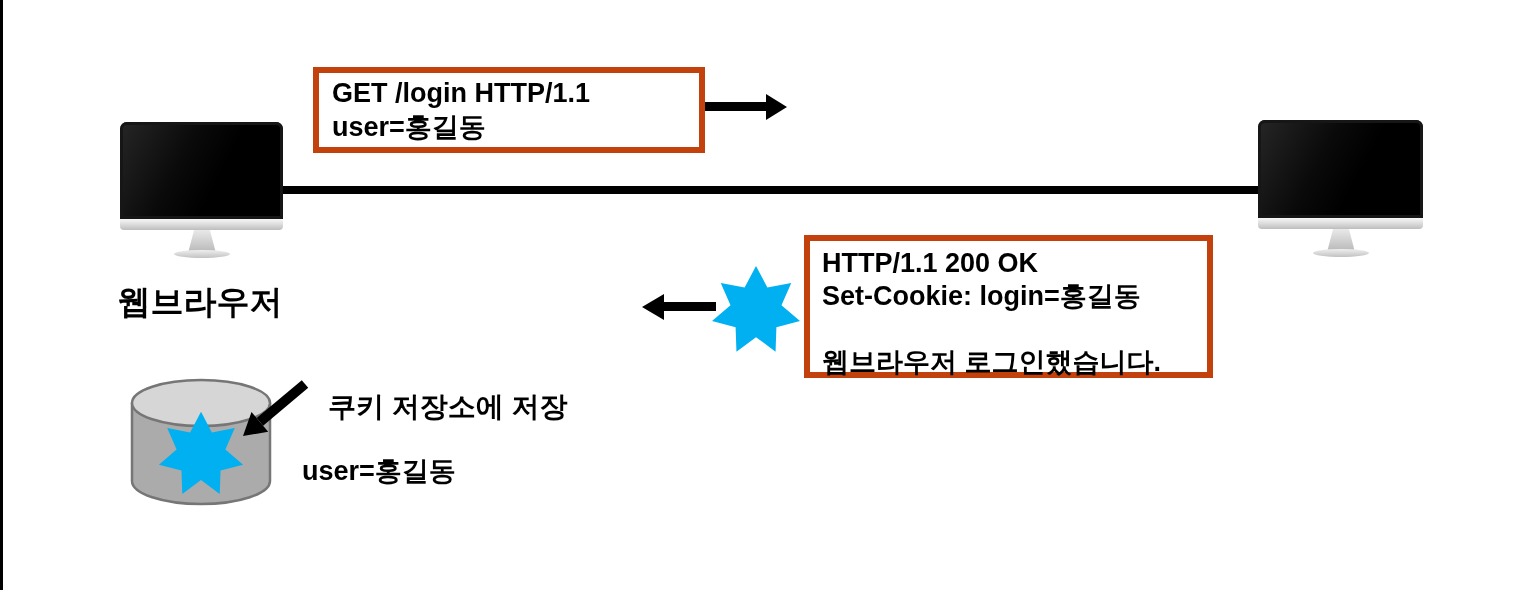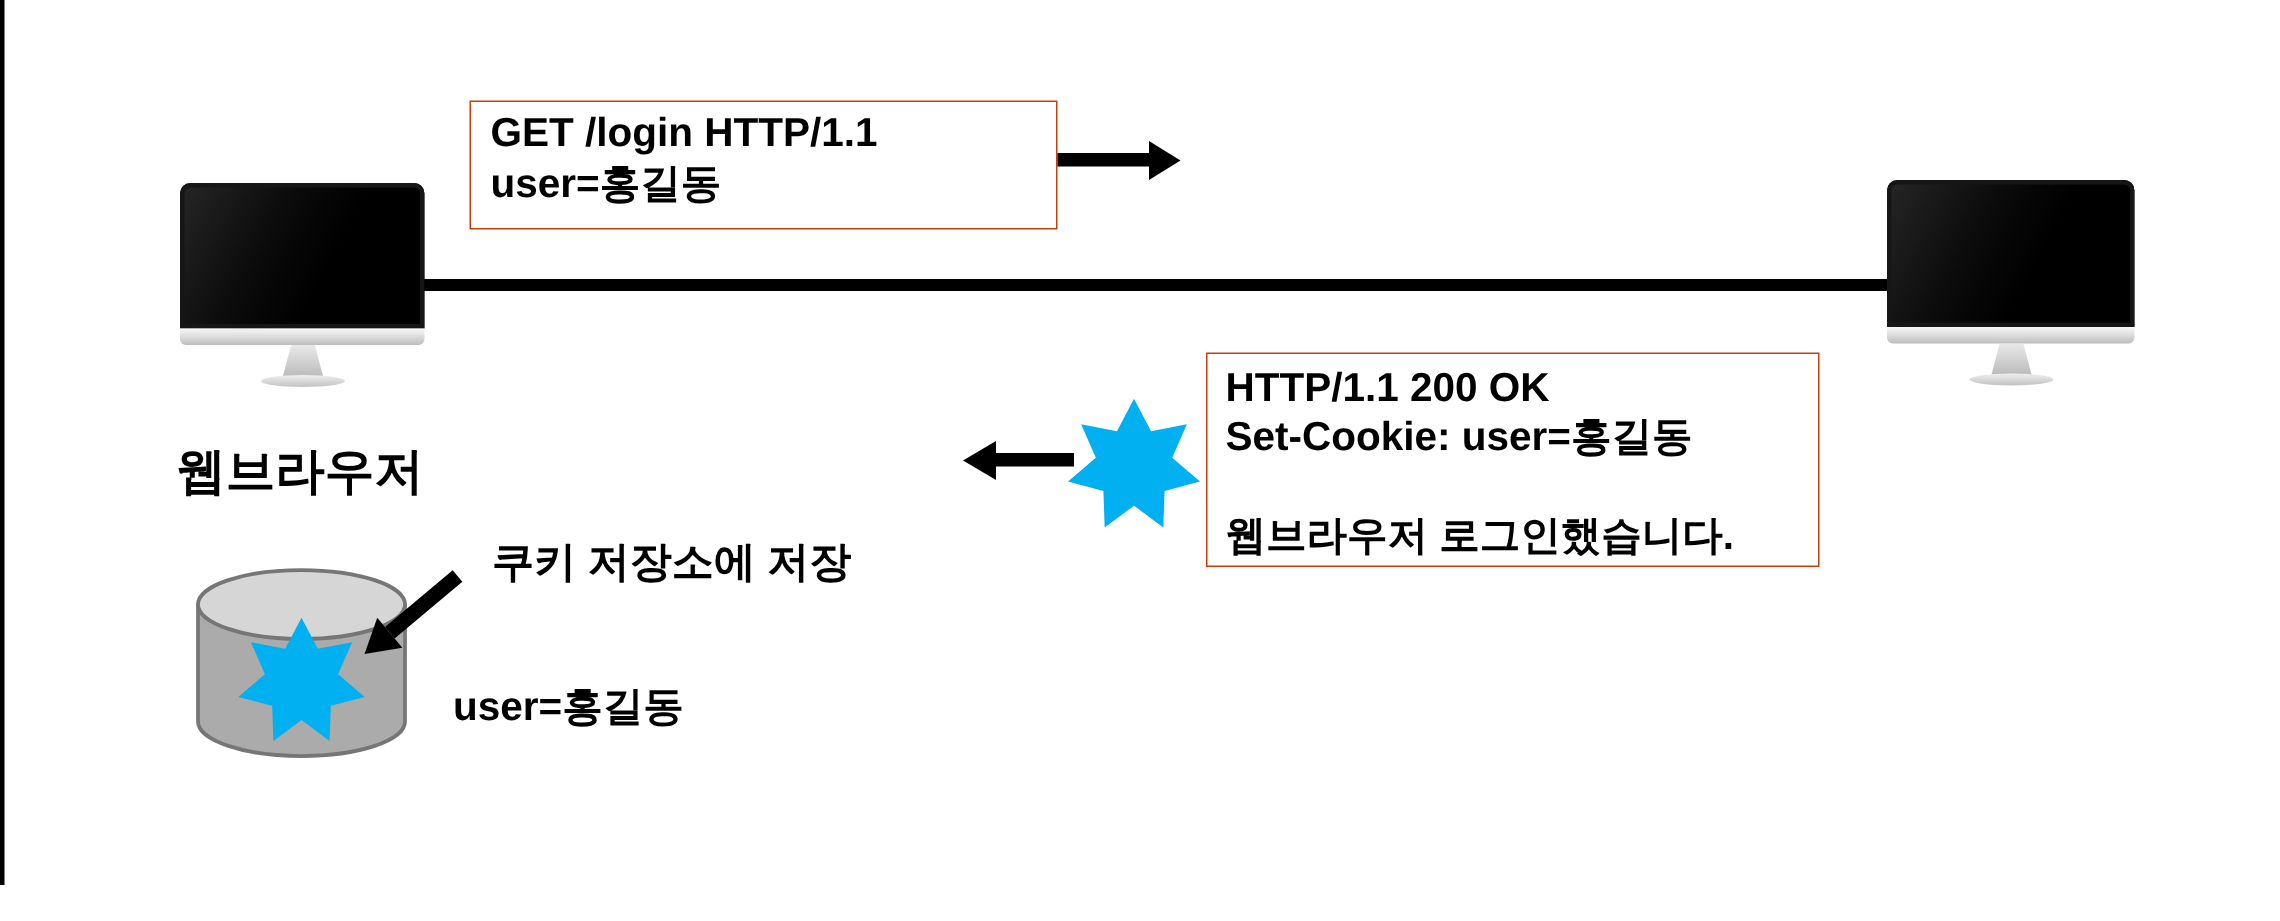--- a/index.html
+++ b/index.html
@@ -39,82 +39,82 @@
     clip-path: polygon(28% 0, 72% 0, 88% 100%, 12% 100%);
   }
   .monitor .base {
     position: absolute;
     background: linear-gradient(180deg, #efefef, #c2c2c2);
     border-radius: 50%;
   }
 
   
   .msg-box {
-    border: 1px solid #c2410c;
+    border: 6px solid #c2410c;
     background: #fff;
     box-sizing: border-box;
     font-weight: bold;
     z-index: 3;
   }
   .req-box { left: 313px; top: 67px; width: 392px; height: 86px; padding: 3px 0 0 13px; font-size: 27px; line-height: 34px; }
   .res-box { left: 804px; top: 235px; width: 409px; height: 143px; padding: 6px 0 0 12px; font-size: 27px; line-height: 33px; }
   .msg-line { white-space: nowrap; }
   .msg-line-blank { min-height: 33px; }
 
   
   .arrow-shaft { background: #000; z-index: 3; }
   .tri { width: 0; height: 0; z-index: 3; }
   .tri-right { border-top: 13px solid transparent; border-bottom: 13px solid transparent; border-left: 21px solid #000; }
   .tri-left  { border-top: 13px solid transparent; border-bottom: 13px solid transparent; border-right: 22px solid #000; }
 
   
   .label { font-weight: bold; white-space: nowrap; z-index: 3; }
   .machine-label { font-size: 33px; text-align: center; }
   .storage-title { font-size: 34px; text-align: center; }
-  .annotation { font-size: 28px; }
+  .annotation { font-size: 28px; margin-top: 32px; }
   .cookie-text { font-size: 27px; }
 
   svg.shape { position: absolute; z-index: 3; }
   svg.star  { position: absolute; z-index: 4; }
 </style>
 </head>
 <body>
 
 <div id="canvas">
 
   <div class="abs frame-left"></div>
 
   <div class="abs connector"></div>
 
   <div class="abs monitor" style="left:120px; top:122px; width:163px; height:140px;">
     <div class="screen" style="width:163px; height:97px;"></div>
     <div class="chin" style="top:97px; width:163px; height:11px;"></div>
     <div class="stand" style="left:64px; top:108px; width:36px; height:22px;"></div>
     <div class="base" style="left:54px; top:128px; width:56px; height:8px;"></div>
   </div>
-  <div class="abs label machine-label" style="left:95px; top:292px; width:210px;">웹브라우저</div>
+  <div class="abs label machine-label" style="left:95px; top:280px; width:210px;">웹브라우저</div>
 
   <div class="abs monitor" style="left:1258px; top:120px; width:165px; height:140px;">
     <div class="screen" style="width:165px; height:98px;"></div>
     <div class="chin" style="top:98px; width:165px; height:11px;"></div>
     <div class="stand" style="left:65px; top:109px; width:36px; height:22px;"></div>
     <div class="base" style="left:55px; top:129px; width:56px; height:8px;"></div>
   </div>
 
   <div class="abs msg-box req-box">
     <div class="msg-line">GET /login HTTP/1.1</div>
     <div class="msg-line">user=홍길동</div>
   </div>
 
   <div class="abs arrow-shaft" style="left:705px; top:102px; width:63px; height:9px;"></div>
   <div class="abs tri tri-right" style="left:766px; top:94px;"></div>
 
   <div class="abs msg-box res-box">
     <div class="msg-line">HTTP/1.1 200 OK</div>
-    <div class="msg-line">Set-Cookie: user=홍길동</div>
+    <div class="msg-line">Set-Cookie: login=홍길동</div>
     <div class="msg-line msg-line-blank"></div>
     <div class="msg-line">웹브라우저 로그인했습니다.</div>
   </div>
 
   <div class="abs tri tri-left" style="left:642px; top:294px;"></div>
   <div class="abs arrow-shaft" style="left:662px; top:302px; width:54px; height:9px;"></div>
 
   <svg class="star" style="left:709px; top:264px;" width="94" height="94" viewBox="0 0 100 100">
     <polygon points="50,2 62.1,25 87.5,20.1 77.1,43.8 96.8,60.7 71.7,67.3 70.8,93.3 50,77.8 29.2,93.3 28.3,67.3 3.2,60.7 22.9,43.8 12.5,20.1 37.9,25" fill="#00B0F0"></polygon>
   </svg>

